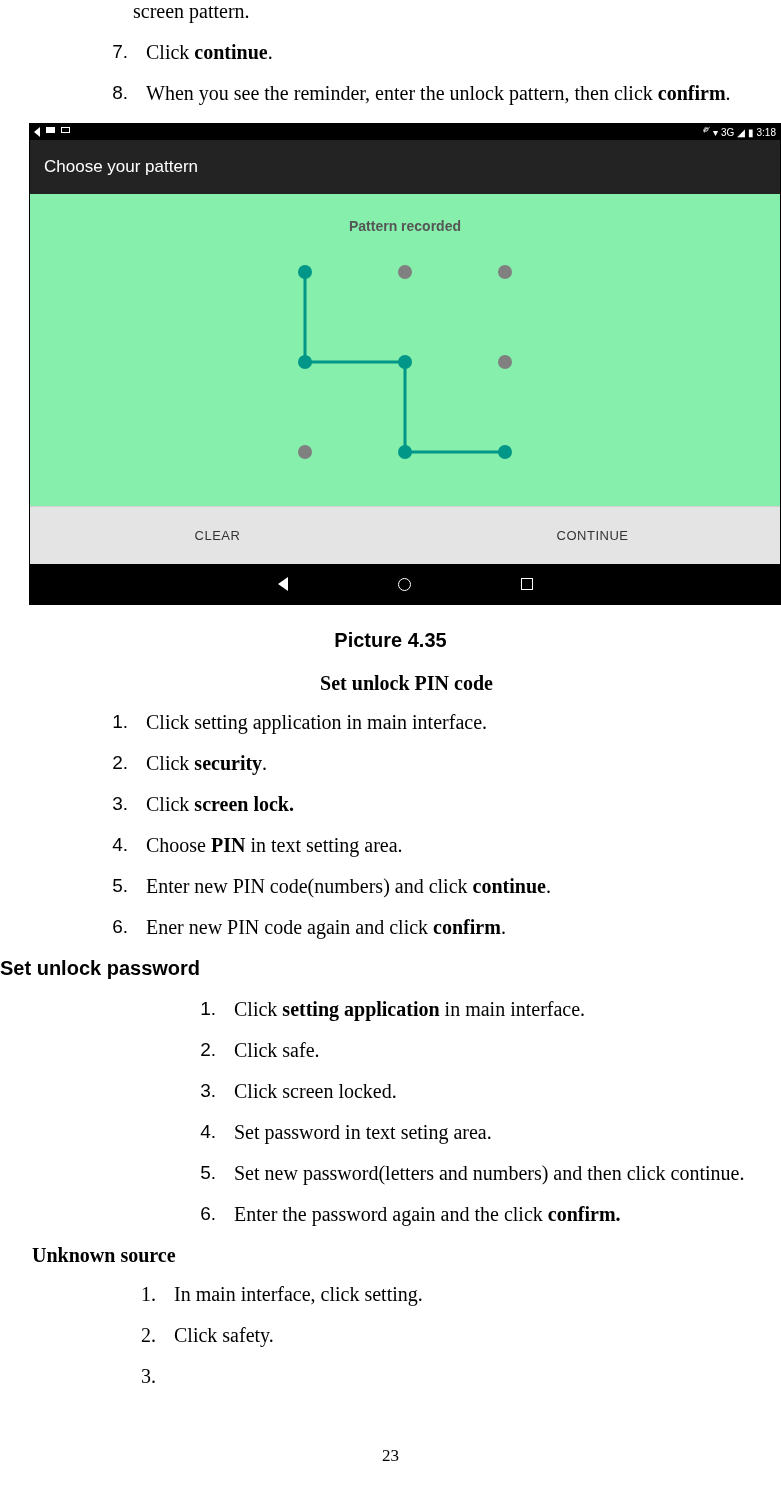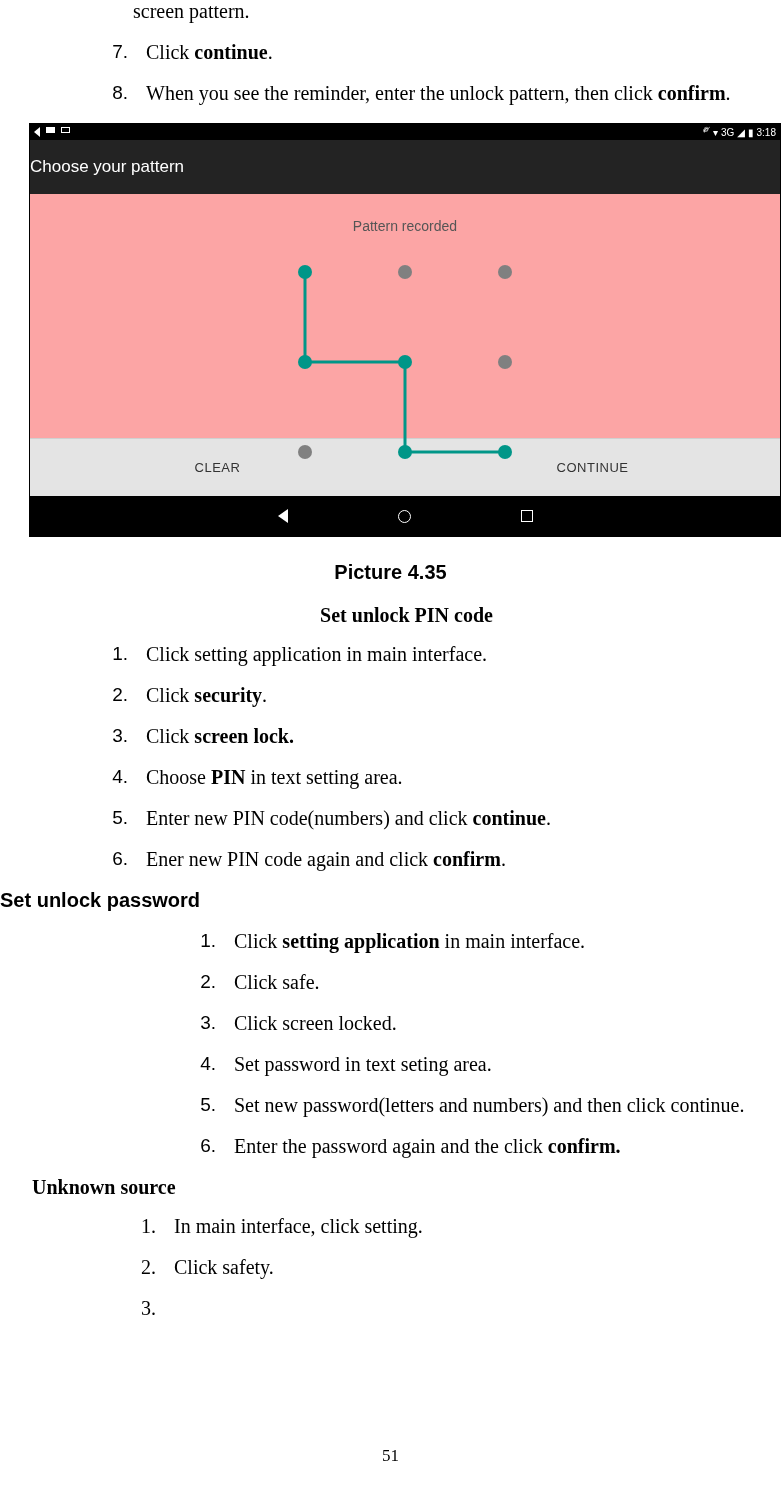--- a/index.html
+++ b/index.html
@@ -56,27 +56,29 @@
   .tri-l { width:0;height:0;border-top:5px solid transparent;border-bottom:5px solid transparent;border-right:6px solid #fff;}
   .env-i { width:9px;height:6px;background:#fff;}
   .env2-i { width:9px;height:6px;border:1px solid #fff;}
 
   .title-bar {
     height: 54px;
     background: #232323;
     color: #fff;
     display: flex;
     align-items: center;
+    padding-left: 14px;
     font-family: Arial, sans-serif;
     font-size: 17px;
   }
   .pattern-area {
-    height: 244px;
-    background: #fca5a5;
+    height: 312px;
+    background: #86efac;
     position: relative;
+    font-weight: bold;
   }
   .recorded-label {
     position: absolute;
     top: 24px;
     left: 0; right: 0;
     text-align: center;
     font-family: Arial, sans-serif;
     font-size: 14px;
     color: #555;
   }
@@ -291,14 +293,14 @@
     </div>
     <div class="cont-item">
       <div class="num" style="margin-left:116px">2.</div>
       <div class="body">Click safety.</div>
     </div>
     <div class="cont-item">
       <div class="num" style="margin-left:116px">3.</div>
     </div>
   </div>
 
-  <div class="page-num">51</div>
+  <div class="page-num">23</div>
 </div>
 
 </body></html>

